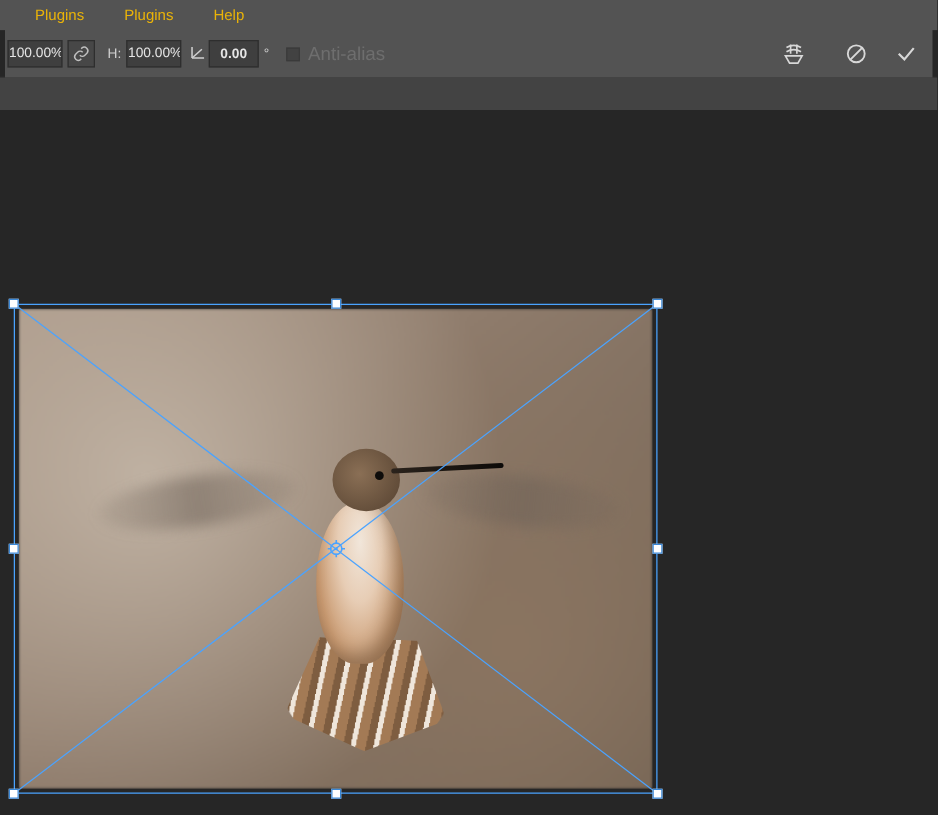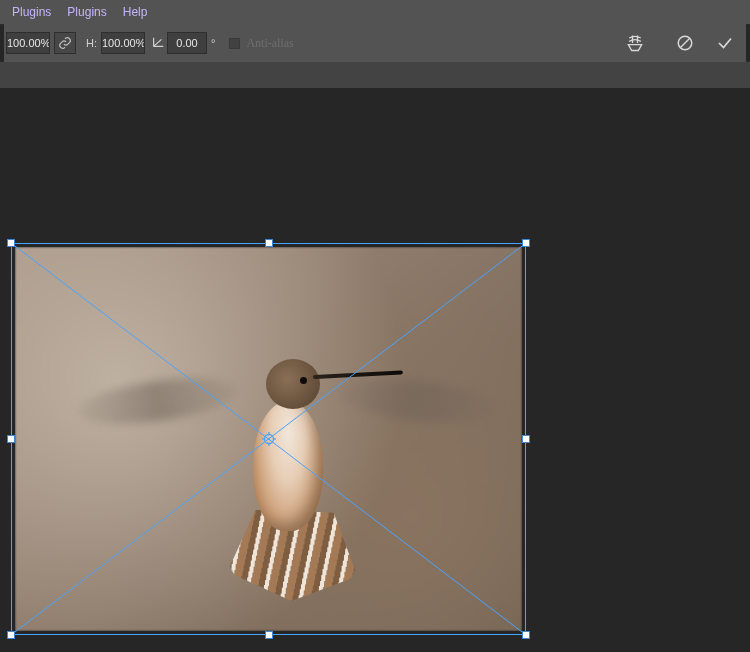--- a/index.html
+++ b/index.html
@@ -18,22 +18,23 @@
   .menu-bar {
     height: 24px;
     background: #535353;
     display: flex;
     align-items: center;
     padding: 0 4px;
   }
   .menu-item {
     padding: 0 8px;
     line-height: 24px;
-    color: #c4b5fd;
+    color: #eab308;
     cursor: default;
+    margin-left: 16px;
   }
 
   
   .options-bar {
     height: 38px;
     display: flex;
     align-items: center;
     padding: 0 4px;
     border-top: 1px solid #2b2b2b;
     border-bottom: 1px solid #2b2b2b;
@@ -85,21 +86,21 @@
     font-size:14px; line-height:1;
   }
   .deg-mark { color:#d0d0d0; margin-left:4px; font-size:11px; }
   .checkbox {
     width:11px; height:11px;
     border:1px solid #3a3a3a;
     background:#424242;
     margin-left:14px; margin-right:6px;
     flex:0 0 auto;
   }
-  .disabled-label { color:#6e6e6e; font-size:12px;font-family:Liberation Serif, serif; }
+  .disabled-label { color:#6e6e6e; font-size:15px; }
   .icon-btn {
     width:22px; height:22px;
     display:flex; align-items:center; justify-content:center;
     color:#d8d8d8;
     cursor: default;
   }
 
   
   .divider-strip {
     height: 26px;
@@ -240,21 +241,21 @@
     <span class="field-label">H:</span>
     <input class="num-input" value="100.00%" style="">
 
     <span class="angle-icon">
       <svg width="14" height="14" viewBox="0 0 16 16" fill="none" stroke="#d0d0d0" stroke-width="1.4">
         <path d="M3 13 L3 3"></path>
           <path d="M3 13 L14 13"></path>
           <path d="M3 13 L12 5"></path>
       </svg>
     </span>
-    <input class="num-input" style="width: 40px;" value="0.00">
+    <input class="num-input" style="width: 40px; font-weight: bold;" value="0.00">
     <span class="deg-mark">°</span>
 
     <div class="checkbox"></div>
     <span class="disabled-label">Anti-alias</span>
   </div>
 
   <div class="options-right">
     <div class="icon-btn">
       <svg width="20" height="20" viewBox="0 0 24 24" fill="none" stroke="#d8d8d8" stroke-width="1.6">
         <path d="M5 6 Q12 2 19 6"></path>

